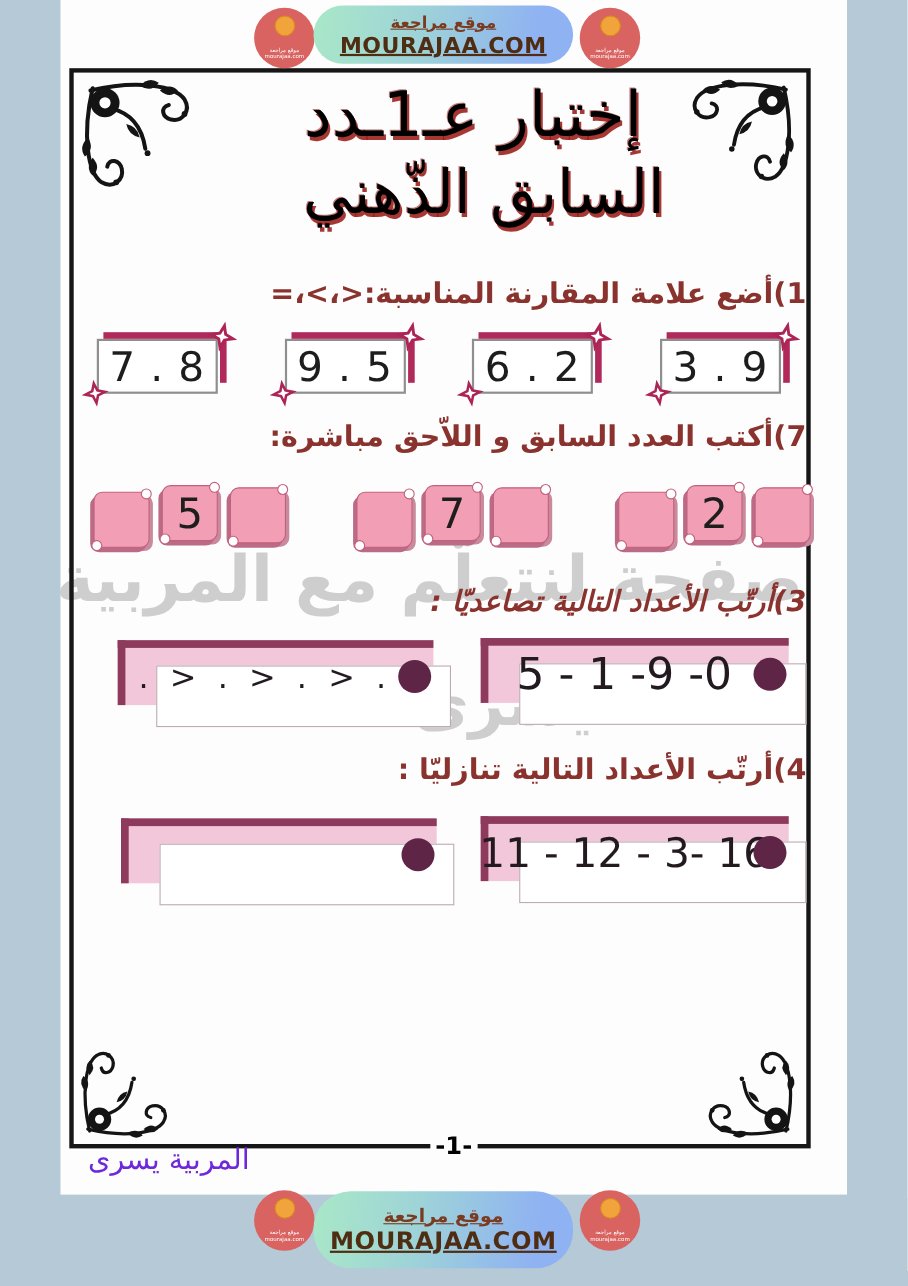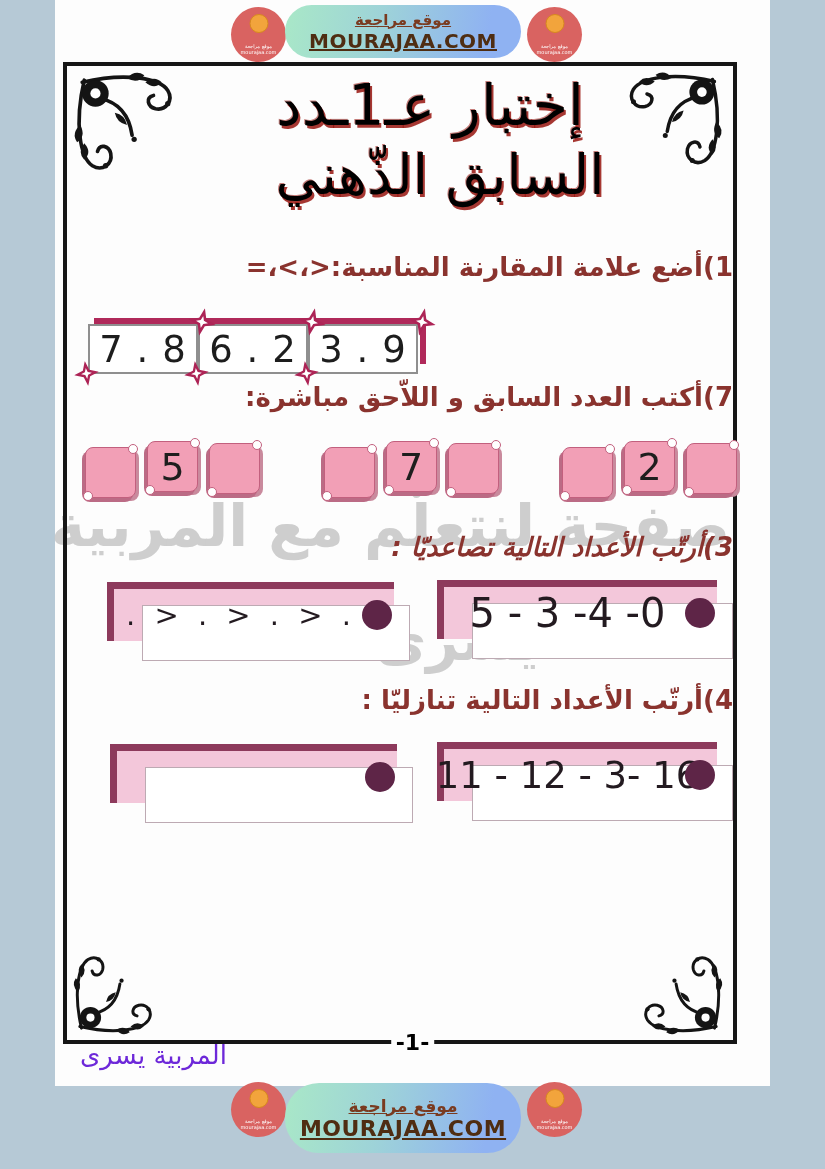--- a/index.html
+++ b/index.html
@@ -50,21 +50,21 @@
   .title .t1{font-size:57px;padding-right:30px;}
   .title .t2{font-size:55px;padding-right:10px;}
 
   
   .qlabel{position:absolute;right:92px;direction:rtl;text-align:right;color:#8a332e;font-weight:bold;
           font-size:26px;z-index:4;white-space:nowrap;}
   .q1-label{top:252px;} .q2-label{top:382px;} .q3-label{top:532px;font-style:italic;} .q4-label{top:685px;margin-left:14px;}
   .signs{direction:ltr;unicode-bidi:bidi-override;display:inline-block;}
 
   
-  .q1-row{position:absolute;left:88px;top:324px;width:622px;display:flex;justify-content:flex-start;z-index:4;direction:ltr;}
+  .q1-row{position:absolute;left:88px;top:308px;width:622px;display:flex;justify-content:space-between;z-index:4;direction:ltr;}
   .cmp-box{position:relative;width:106px;height:46px;background:#fff;border:2px solid #8f8f8f;
            display:flex;align-items:center;justify-content:center;
            font-size:37px;color:#1d1d1d;letter-spacing:1px;white-space:nowrap;}
   .cmp-box::before{content:'';position:absolute;top:-8px;left:4px;right:-10px;height:6px;background:#b0295a;}
   .cmp-box::after{content:'';position:absolute;top:-8px;right:-10px;height:46px;width:6px;background:#b0295a;}
   .star4{position:absolute;display:block;background:#ad2456;z-index:2;
          clip-path:polygon(50% 0,63% 37%,100% 50%,63% 63%,50% 100%,37% 63%,0 50%,37% 37%);}
   .star4 i{position:absolute;display:block;inset:28%;background:#fff;
          clip-path:polygon(50% 0,63% 37%,100% 50%,63% 63%,50% 100%,37% 63%,0 50%,37% 37%);}
   .star-tr{top:-18px;right:-20px;width:28px;height:28px;transform:rotate(12deg);}
@@ -184,20 +184,29 @@
       </i>
     <span>7 . 8</span>
   </div>
   <div class="cmp-box">
     <i class="star4 star-tr">
         <i></i>
       </i>
     <i class="star4 star-bl">
         <i></i>
       </i>
+    <span>9 . 5</span>
+  </div>
+  <div class="cmp-box">
+    <i class="star4 star-tr">
+        <i></i>
+      </i>
+    <i class="star4 star-bl">
+        <i></i>
+      </i>
     <span>6 . 2</span>
   </div>
   <div class="cmp-box">
     <i class="star4 star-tr">
         <i></i>
       </i>
     <i class="star4 star-bl">
         <i></i>
       </i>
     <span>3 . 9</span>
@@ -225,21 +234,21 @@
     <div class="pink-box">
         <span>2</span>
       </div>
     <div class="pink-box"></div>
   </div>
 </div>
 
 <div class="qlabel q3-label">3)أرتّب الأعداد التالية تصاعديّا :</div>
 <div class="ans-box q3-numbers">
   <span class="under"></span>
-  <span class="val">5 - 3 -4 -0</span>
+  <span class="val">5 - 1 -9 -0</span>
   <span class="dot"></span>
 </div>
 <div class="ans-box q3-answer">
   <span class="under"></span>
   <span class="val">. &gt; . &gt; . &gt; .</span>
   <span class="dot"></span>
 </div>
 
 <div class="qlabel q4-label">4)أرتّب الأعداد التالية تنازليّا :</div>
 <div class="ans-box q4-numbers">

